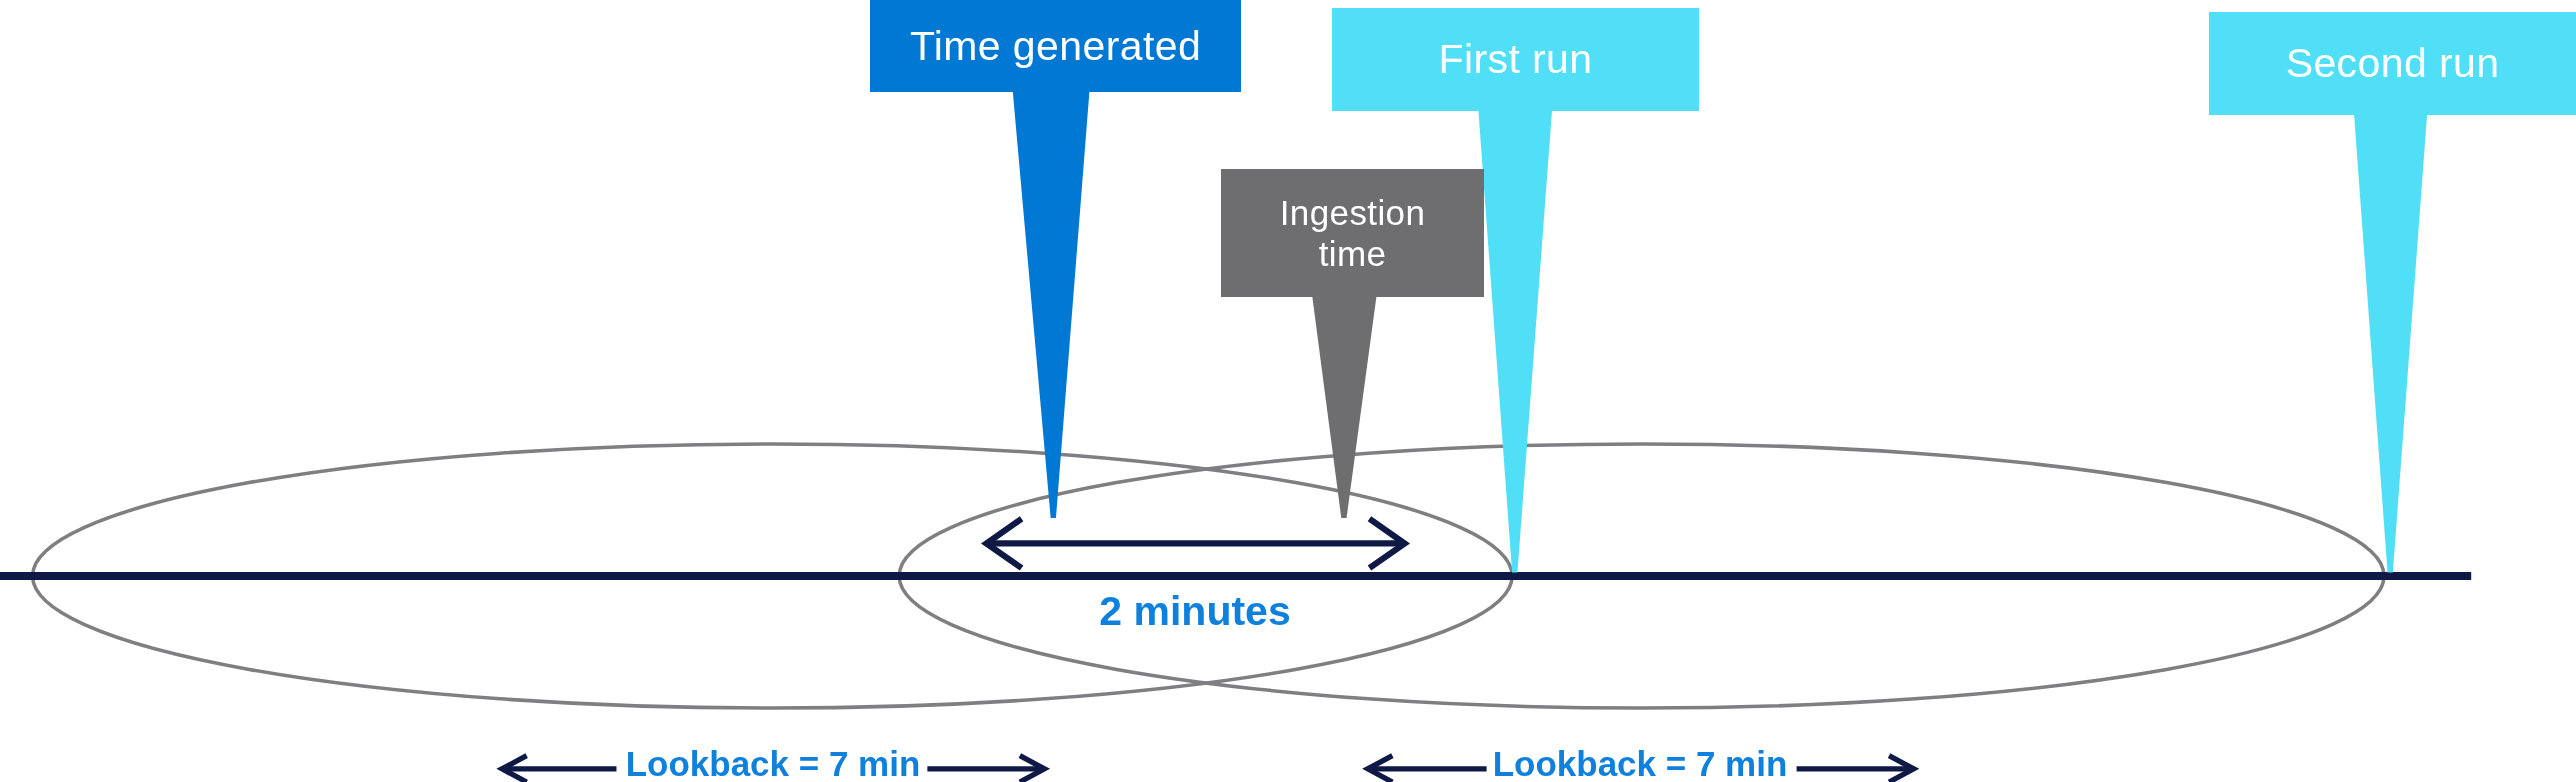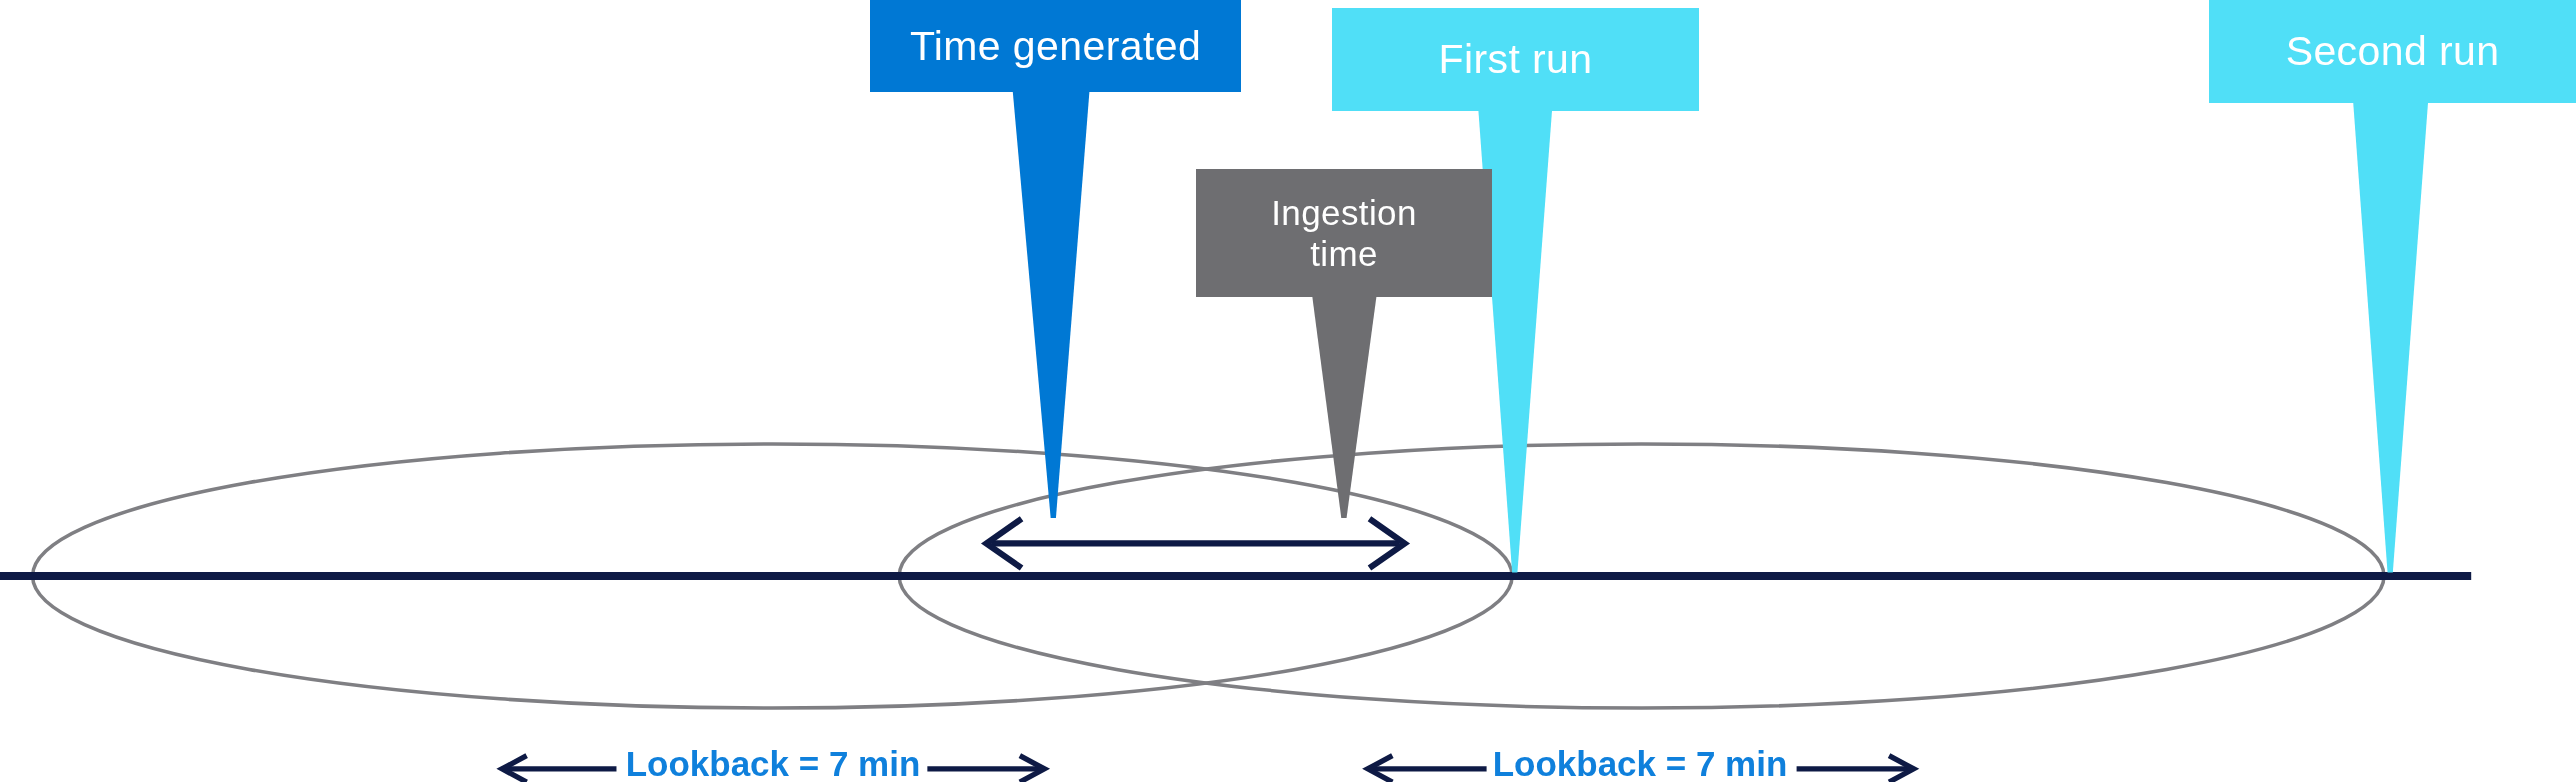--- a/index.html
+++ b/index.html
@@ -82,27 +82,28 @@
   </svg>
 
   <div class="marker blue" style="left:870px;top:0;width:371px;height:92px;">
     <span>Time generated</span>
   </div>
 
   <div class="marker cyan" style="left:1332px;top:8px;width:367px;height:103px;">
     <span>First run</span>
   </div>
 
-  <div class="marker cyan" style="left:2209px;top:0;width:367px;height:103px;">
+  <div class="marker cyan" style="left:2209px;top:12px;width:367px;height:103px;">
     <span>Second run</span>
   </div>
 
-  <div class="marker gray" style="left:1196px;top:169px;width:296px;height:128px;">
+  <div class="marker gray" style="left:1221px;top:169px;width:263px;height:128px;">
     <span class="wrap">Ingestion time</span>
   </div>
 
+  <div class="blue-label" id="delay-label">2 minutes</div>
 
   <div class="blue-label" id="lookback-first-label">Lookback = 7 min</div>
 
   <div class="blue-label" id="lookback-second-label">Lookback = 7 min</div>
 
 </div>
 
 
 </body></html>

